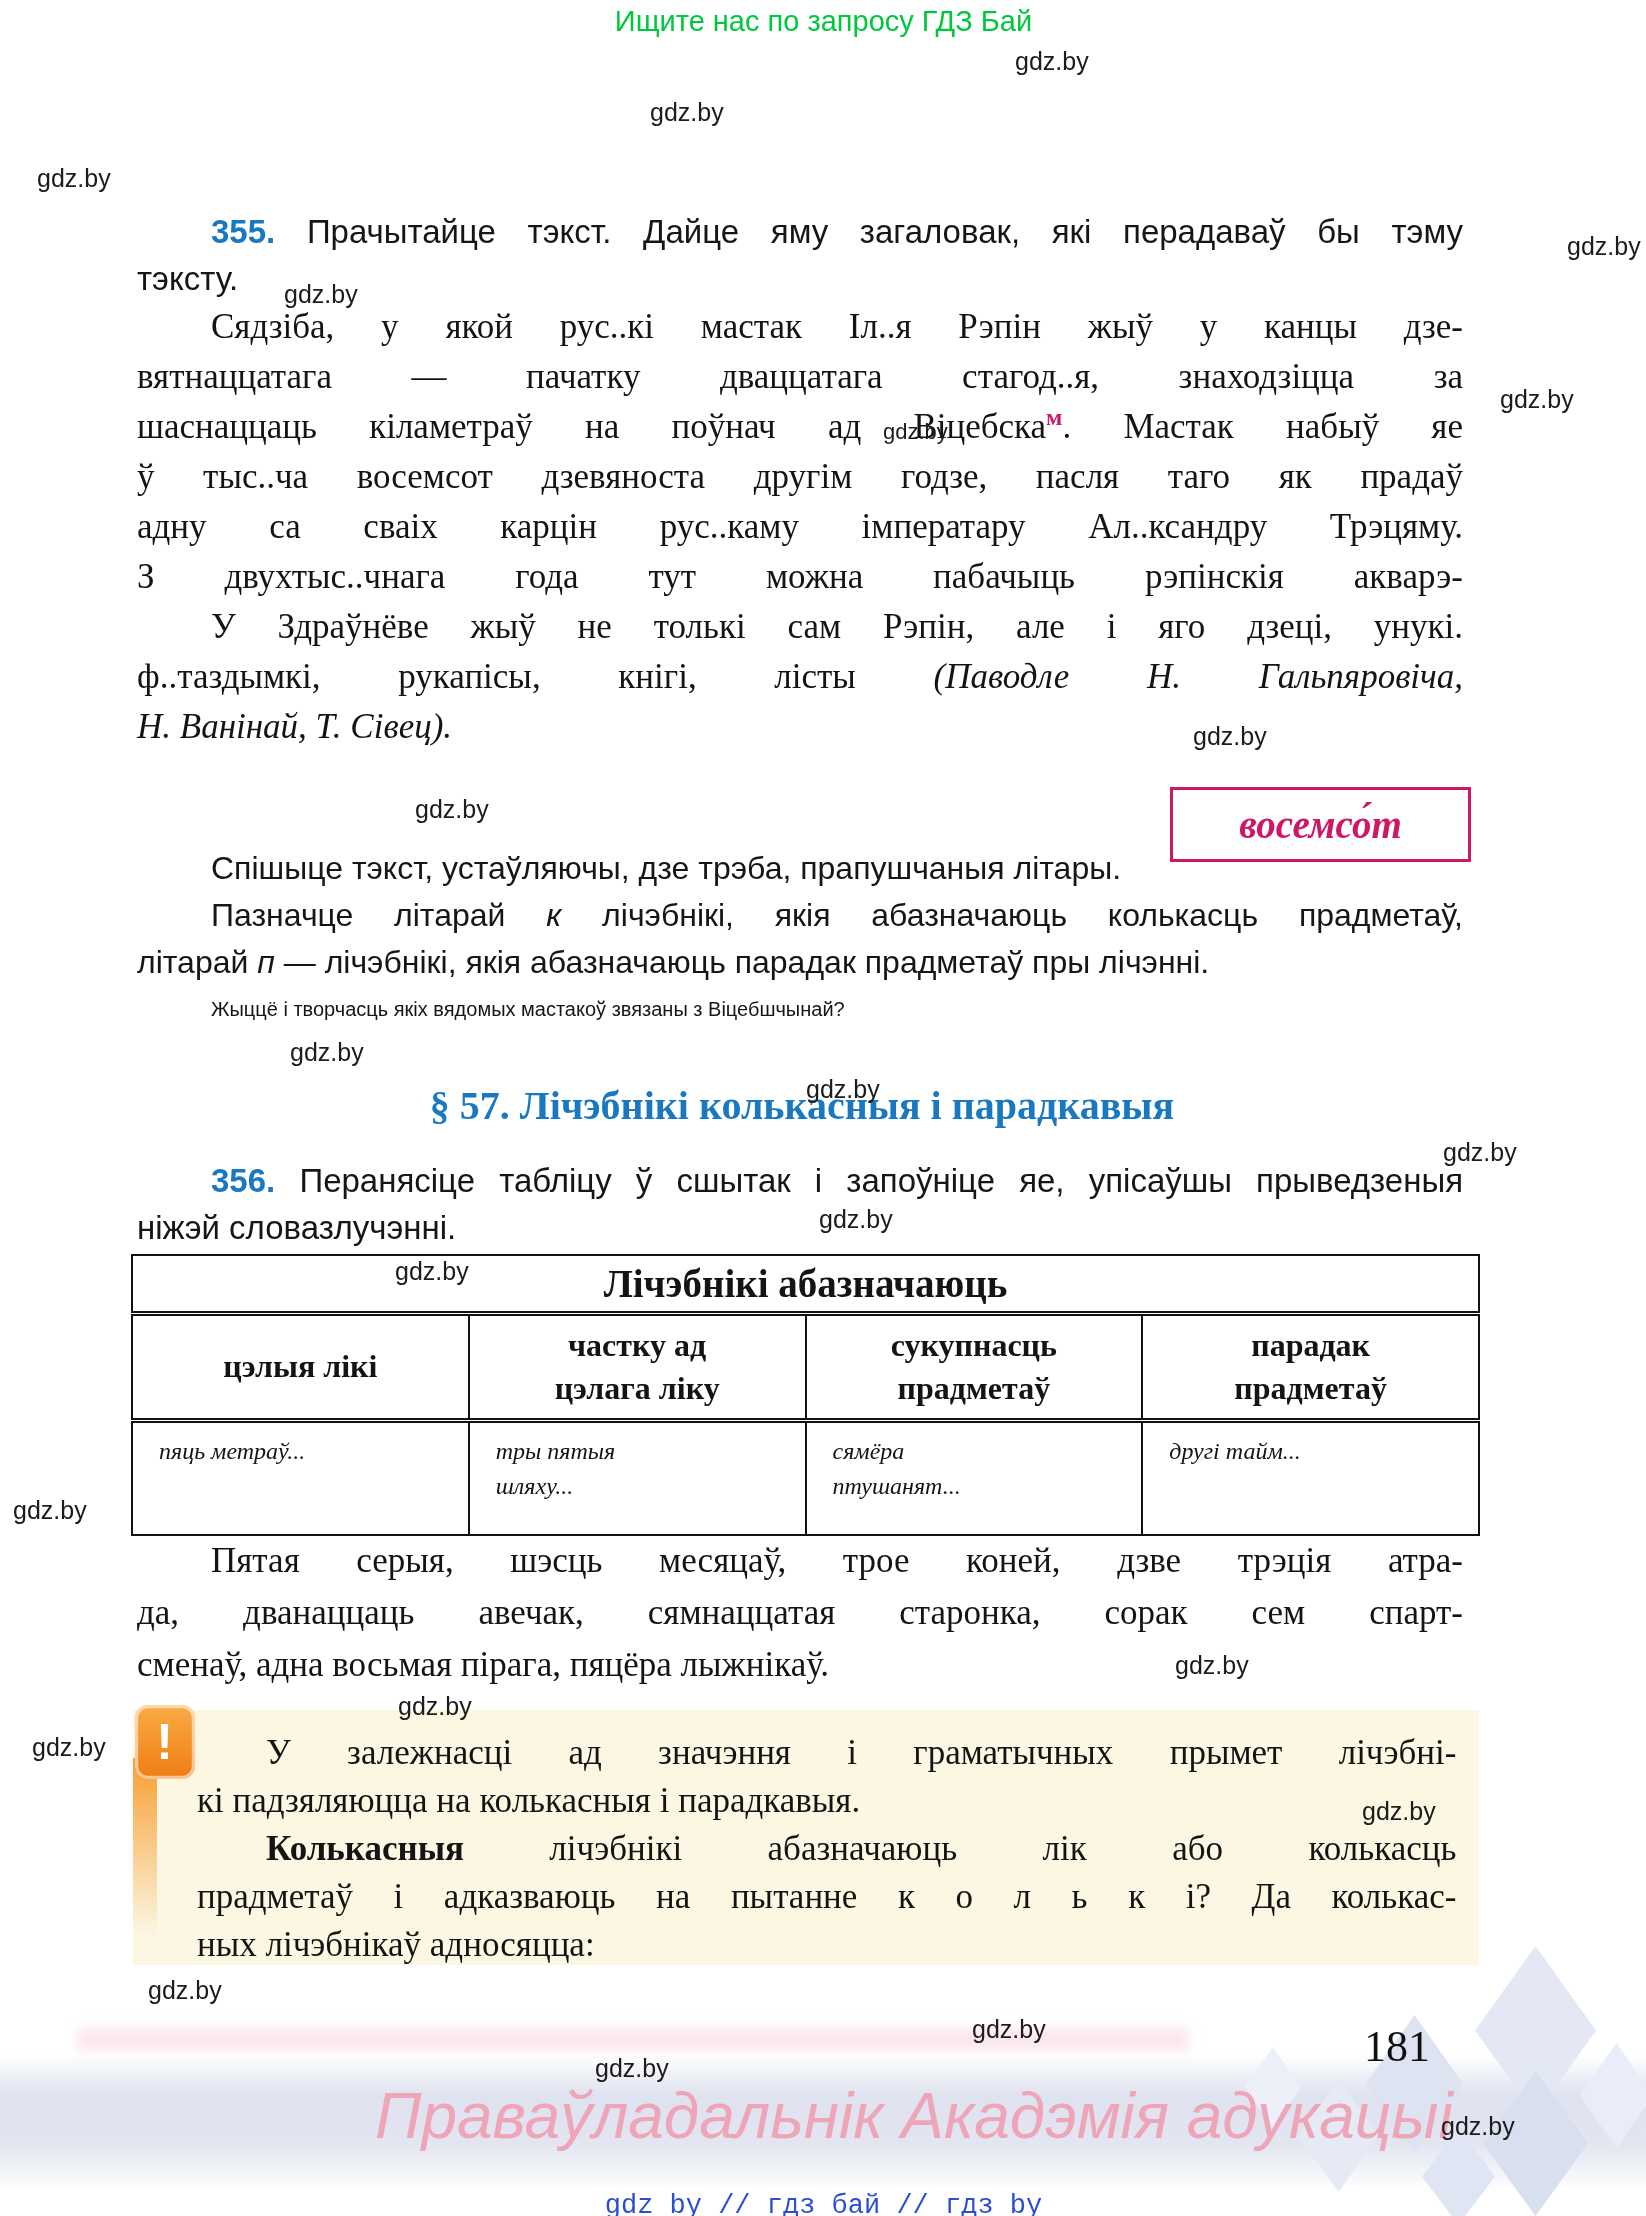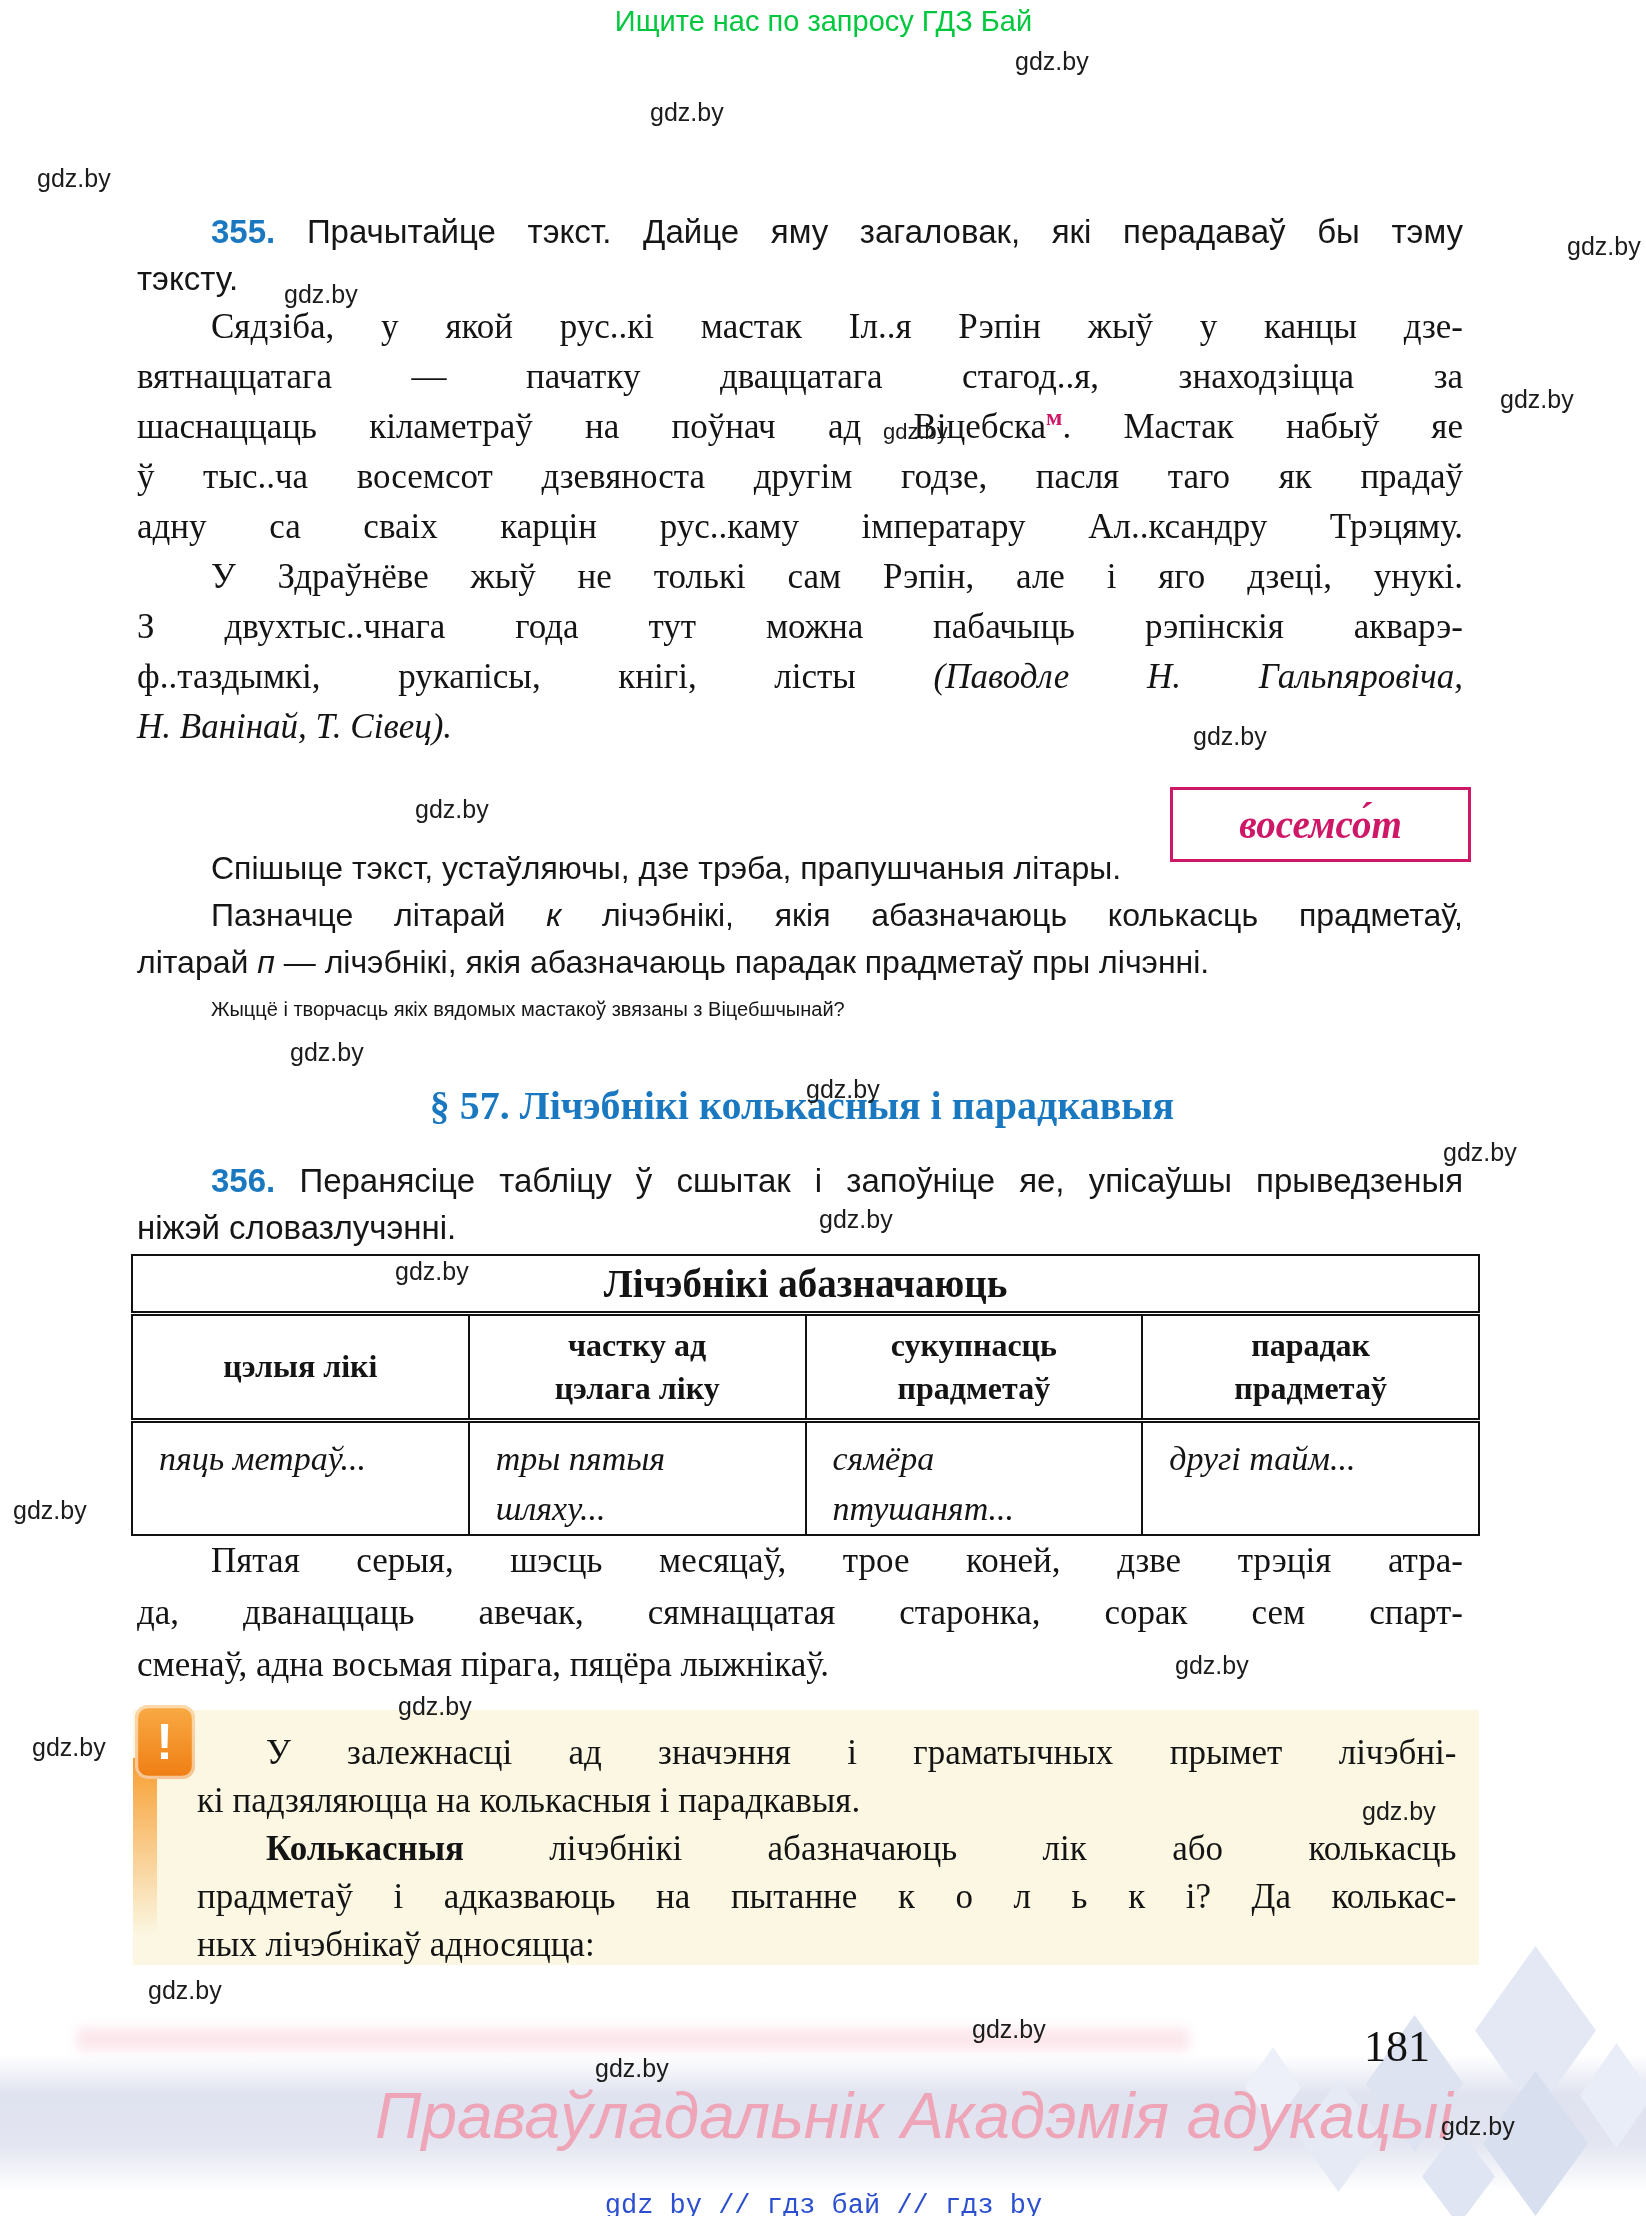--- a/index.html
+++ b/index.html
@@ -33,21 +33,21 @@
       font-size:39px;color:#cf1767;}
 
   
   .tbl{position:absolute;left:131px;top:1254px;width:1349px;border-collapse:collapse;z-index:2;
        table-layout:fixed;background:#fff;}
   .tbl th,.tbl td{border:2.4px solid #111;}
   .tbl .title-cell{height:53px;text-align:center;font-weight:bold;font-size:39px;
        font-family:"Liberation Serif",serif;border-bottom:5.6px double #111;margin-left:44px;}
   .tbl .col-head{height:100px;text-align:center;vertical-align:middle;font-weight:bold;font-size:32px;
        line-height:1.35;font-family:"Liberation Serif",serif;white-space:pre-line;border-bottom:5.6px double #111;}
-  .tbl .cell{height:100px;vertical-align:top;padding:11.3px 8px 0 26px;font-style:italic;font-size:34px;
+  .tbl .cell{height:100px;vertical-align:top;padding:11.3px 8px 0 26px;font-style:italic;font-size:24px;
        line-height:1.45;font-family:"Liberation Serif",serif;white-space:pre-line;}
 
   
   .rulebox{position:absolute;left:133px;top:1710px;width:1346px;height:255px;background:#fbf7e2;z-index:1;}
   .rulebox .strip{position:absolute;left:0;top:48px;width:24px;height:177px;
       background:linear-gradient(180deg,rgba(247,148,29,.9),rgba(247,148,29,0));}
   .rulebox .badge{position:absolute;left:1.6px;top:-4.8px;width:60px;height:74px;border-radius:13px;
       background:linear-gradient(180deg,#f9ab45,#ef7d12);box-shadow:inset 0 0 0 3.2px rgba(255,255,255,.55);
       display:flex;align-items:center;justify-content:center;}
   .rulebox .badge span{font-family:"Liberation Sans",sans-serif;font-weight:bold;font-size:50px;color:#fff;}
@@ -106,22 +106,22 @@
     </div>
     <div class="sans-line">тэксту.</div>
   </div>
 
   <div class="block" style="top:302px">
     <div class="serif-line jl indent">Сядзіба, у якой рус..кі мастак Іл..я Рэпін жыў у канцы дзе-</div>
     <div class="serif-line jl">вятнаццатага — пачатку дваццатага стагод..я, знаходзіцца за</div>
     <div class="serif-line jl"><span>шаснаццаць кіламетраў на поўнач ад Віцебска</span><span class="sup-m">м</span><span>. Мастак набыў яе</span></div>
     <div class="serif-line jl">ў тыс..ча восемсот дзевяноста другім годзе, пасля таго як прадаў</div>
     <div class="serif-line jl">адну са сваіх карцін рус..каму імператару Ал..ксандру Трэцяму.</div>
+    <div class="serif-line jl">З двухтыс..чнага года тут можна пабачыць рэпінскія акварэ-</div>
     <div class="serif-line jl indent">У Здраўнёве жыў не толькі сам Рэпін, але і яго дзеці, унукі.</div>
-    <div class="serif-line jl">З двухтыс..чнага года тут можна пабачыць рэпінскія акварэ-</div>
     <div class="serif-line jl"><span>ф..таздымкі, рукапісы, кнігі, лісты </span><span class="it">(Паводле Н. Гальпяровіча,</span></div>
     <div class="serif-line it">Н. Ванінай, Т. Сівец).</div>
   </div>
 
   <div class="callout">
     <span>восемсо́т</span>
   </div>
 
   <div class="block" style="top:845px">
     <div class="sans-line indent" style="font-size:32px">Спішыце тэкст, устаўляючы, дзе трэба, прапушчаныя літары.</div>

